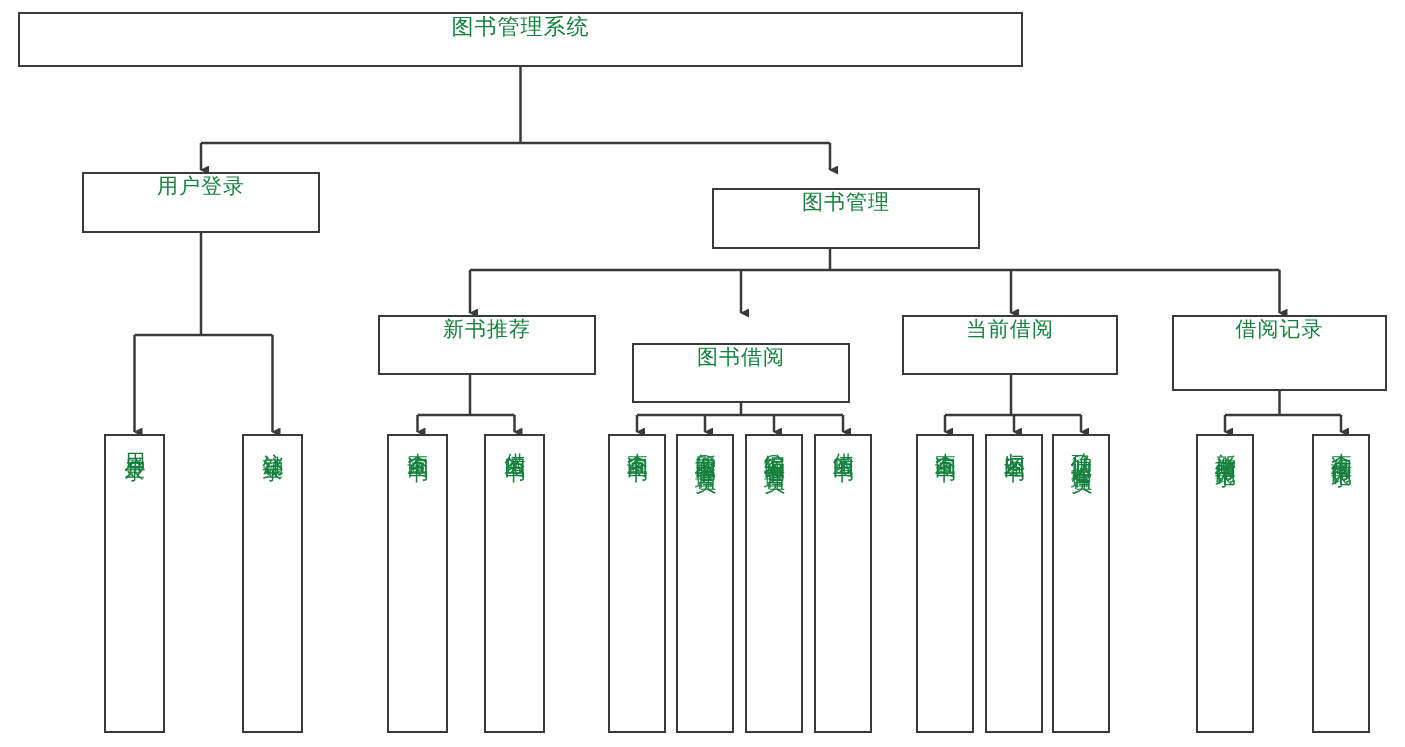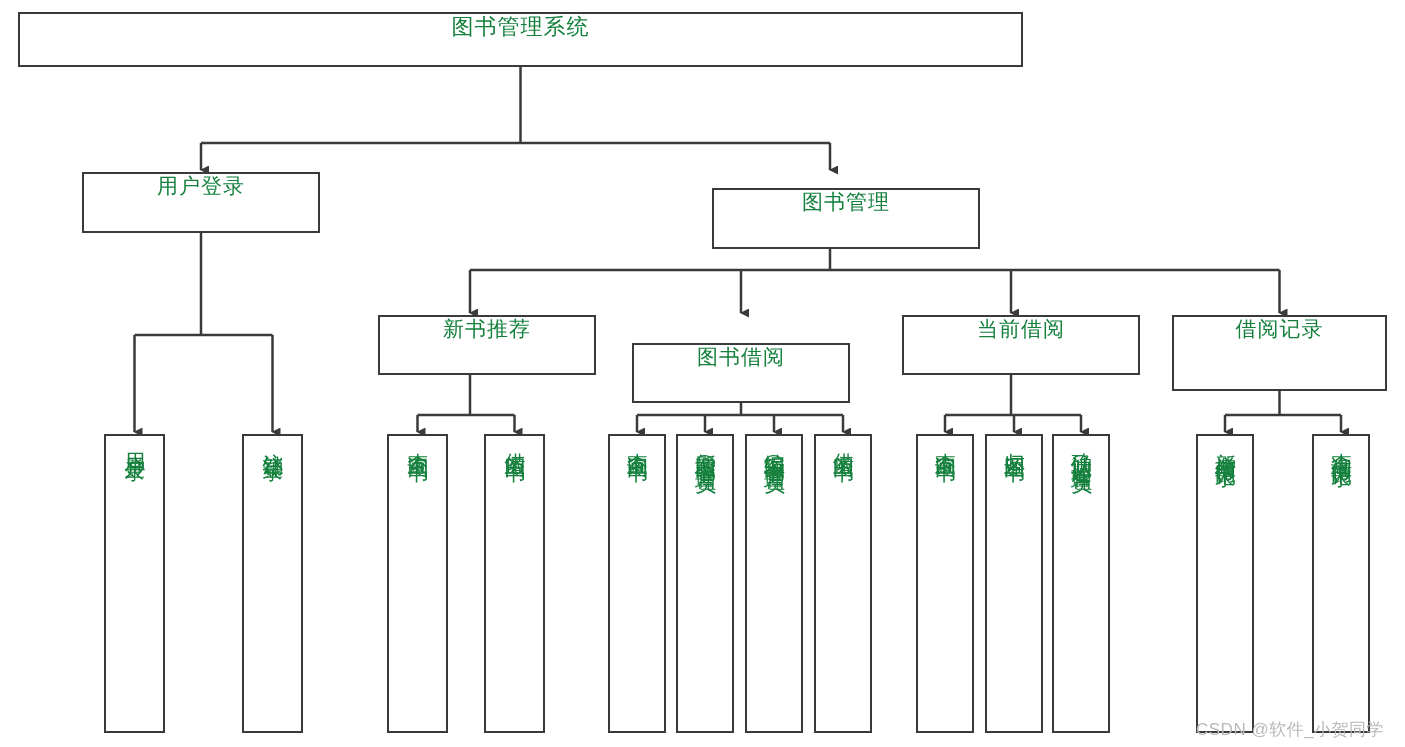--- a/index.html
+++ b/index.html
@@ -116,21 +116,21 @@
       </div>
       <div class="node horiz" style="left: 712px; top: 188px; width: 268px; height: 61px;">
         <span class="label">图书管理</span>
       </div>
       <div class="node horiz" style="left: 378px; top: 315px; width: 218px; height: 60px;">
         <span class="label">新书推荐</span>
       </div>
       <div class="node horiz" style="left: 632px; top: 315px; width: 218px; height: 60px; margin-top: 28px;">
         <span class="label">图书借阅</span>
       </div>
-      <div class="node horiz" style="left: 902px; top: 315px; width: 238px; height: 60px;">
+      <div class="node horiz" style="left: 902px; top: 315px; width: 216px; height: 60px;">
         <span class="label">当前借阅</span>
       </div>
       <div class="node horiz" style="left: 1172px; top: 315px; width: 215px; height: 76px;">
         <span class="label">借阅记录</span>
       </div>
       <div class="node vert" style="left: 104px; top: 434px; width: 61px; height: 299px;">
         <span class="label">用户登录</span>
       </div>
       <div class="node vert" style="left: 242px; top: 434px; width: 61px; height: 299px;">
         <span class="label">注销登录</span>
@@ -162,14 +162,13 @@
       <div class="node vert" style="left: 1052px; top: 434px; width: 58px; height: 299px;">
         <span class="label">确认归还（管理员）</span>
       </div>
       <div class="node vert" style="left: 1196px; top: 434px; width: 58px; height: 299px;">
         <span class="label">新增借阅记录</span>
       </div>
       <div class="node vert" style="left: 1312px; top: 434px; width: 58px; height: 299px;">
         <span class="label">查询借阅记录</span>
       </div>
     </div>
-  <div class="watermark" style="left: 1196px; top: 718px; color: rgb(185, 185, 185);">CSDN @软件_小贺同学</div>
 </div>
 
 </body></html>

